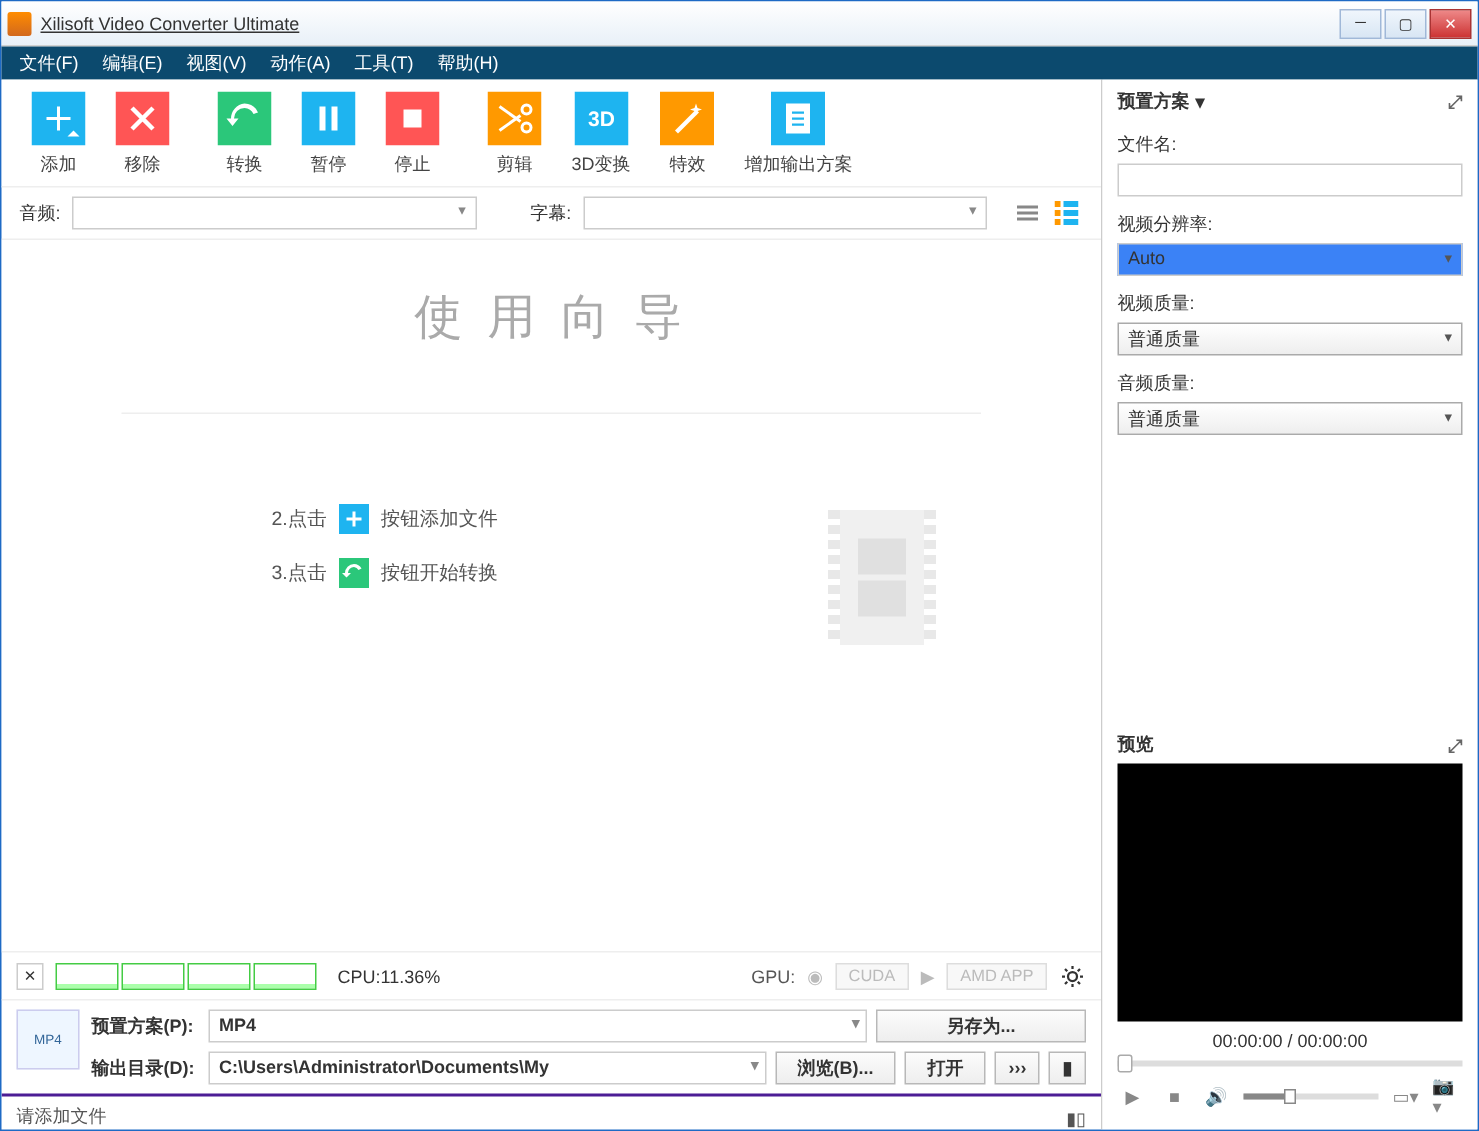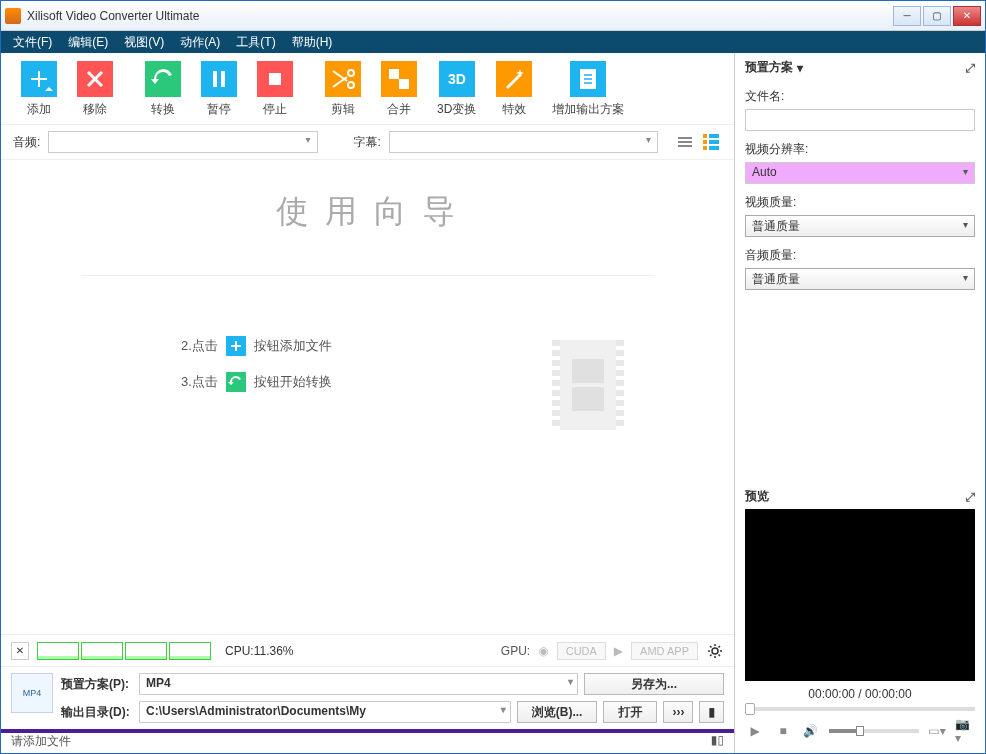--- a/index.html
+++ b/index.html
@@ -1,20 +1,20 @@
 <!DOCTYPE html>
 <html><head>
 <meta charset="utf-8">
 <style>
 * { box-sizing: border-box; margin: 0; padding: 0; font-family: "Microsoft YaHei", Arial, sans-serif; }
 body { background: #fff; font-size: 12px; color: #333; }
 .window { width: 986px; height: 754px; border: 1px solid #1e6ac5; display: flex; flex-direction: column; background: #fff; }
 .titlebar { height: 30px; background: linear-gradient(#fff, #e8f0f8); display: flex; align-items: center; padding: 0 4px; border-bottom: 1px solid #d0d0d0; }
 .titlebar .app-icon { width: 16px; height: 16px; background: linear-gradient(#ff8c00, #d2691e); border-radius: 2px; margin-right: 6px; }
-.titlebar .title { flex: 1; font-size: 12px; color: #333; }
+.titlebar .title { flex: 1; font-size: 12px; color: #333; text-decoration: underline; }
 .titlebar .win-btns { display: flex; gap: 2px; }
 .win-btn { width: 28px; height: 20px; border: 1px solid #a0b8d8; background: linear-gradient(#f0f6fc, #d8e6f4); display: flex; align-items: center; justify-content: center; font-size: 10px; cursor: pointer; }
 .win-btn.close { background: linear-gradient(#e88, #c33); color: #fff; border-color: #a33; }
 .menubar { height: 22px; background: #0c4a6e; display: flex; align-items: center; padding: 0 4px; }
 .menu-item { color: #fff; padding: 0 8px; font-size: 12px; cursor: pointer; line-height: 22px; }
 .body { flex: 1; display: flex; overflow: hidden; }
 .main-area { flex: 1; display: flex; flex-direction: column; border-right: 1px solid #ccc; }
 .toolbar { padding: 8px 10px 6px; display: flex; gap: 0; border-bottom: 1px solid #eee; background: #fff; }
 .tb-btn { display: flex; flex-direction: column; align-items: center; cursor: pointer; padding: 0 10px; }
 .tb-icon { width: 36px; height: 36px; display: flex; align-items: flex-start; justify-content: center; margin-bottom: 4px; }
@@ -49,21 +49,21 @@
 .gear-icon { width: 18px; height: 18px; cursor: pointer; }
 .bottom-panel { padding: 6px 10px; border-top: 1px solid #eee; display: flex; gap: 8px; align-items: flex-start; }
 .file-type-icon { width: 42px; height: 40px; border: 1px solid #cce; background: #eef6ff; display: flex; align-items: center; justify-content: center; font-size: 9px; color: #369; }
 .bottom-fields { flex: 1; display: flex; flex-direction: column; gap: 6px; font-weight: bold; }
 .bottom-row { display: flex; align-items: center; gap: 6px; }
 .bottom-row .lbl { font-size: 12px; width: 72px; }
 .bottom-dd { flex: 1; height: 22px; border: 1px solid #ccc; background: #fff; padding: 2px 18px 2px 6px; font-size: 12px; position: relative; cursor: pointer; }
 .bottom-dd::after { content: "▾"; position: absolute; right: 4px; top: 2px; color: #888; font-size: 10px; }
 .btm-btn { height: 22px; padding: 0 14px; border: 1px solid #b8b8b8; background: linear-gradient(#fcfcfc,#eee); font-size: 12px; cursor: pointer; display: flex; align-items: center; }
 .btm-btn.small { padding: 0 8px; }
-.statusbar { height: 24px; border-top: 4px solid #4c1d95; display: flex; align-items: flex-start; padding: 0 10px; font-size: 12px; color: #555; }
+.statusbar { height: 24px; border-top: 2px solid #4c1d95; display: flex; align-items: flex-end; padding: 0 10px; font-size: 12px; color: #555; }
 .statusbar .spacer { flex: 1; }
 .right-panel { width: 250px; display: flex; flex-direction: column; background: #fff; }
 .rp-header { padding: 6px 10px; display: flex; align-items: center; gap: 4px; font-size: 12px; font-weight: bold; }
 .rp-header .spacer { flex: 1; }
 .rp-fields { padding: 0 10px; display: flex; flex-direction: column; gap: 4px; }
 .rp-label { font-size: 12px; margin-top: 6px; }
 .rp-input { height: 22px; border: 1px solid #ccc; background: #fff; padding: 2px 6px; font-size: 12px; }
 .rp-dd { height: 22px; border: 1px solid #aaa; background: linear-gradient(#fff,#eee); padding: 2px 6px; font-size: 12px; position: relative; cursor: pointer; }
 .rp-dd::after { content: "▾"; position: absolute; right: 6px; top: 3px; color: #555; font-size: 10px; }
 .rp-spacer { flex: 1; }
@@ -168,30 +168,20 @@
                 <path d="M8 10l14 10M8 26l14-10" stroke="#fff" stroke-width="2"></path>
                 <circle cx="26" cy="12" r="3" fill="none" stroke="#fff" stroke-width="2"></circle>
                 <circle cx="26" cy="24" r="3" fill="none" stroke="#fff" stroke-width="2"></circle>
               </svg>
             </div>
           <div class="tb-label">剪辑</div>
         </div>
         <div class="tb-btn">
           <div class="tb-icon">
               <svg viewBox="0 0 36 36">
-                <rect width="36" height="36" fill="#f90"></rect>
-                <rect x="8" y="8" width="10" height="10" fill="#fff"></rect>
-                <rect x="18" y="18" width="10" height="10" fill="#fff"></rect>
-              </svg>
-            </div>
-          <div class="tb-label">合并</div>
-        </div>
-        <div class="tb-btn">
-          <div class="tb-icon">
-              <svg viewBox="0 0 36 36">
                 <rect width="36" height="36" fill="#1eb4f0"></rect>
                 <text x="18" y="23" text-anchor="middle" fill="#fff" font-size="14" font-weight="bold">3D</text>
               </svg>
             </div>
           <div class="tb-label">3D变换</div>
         </div>
         <div class="tb-btn">
           <div class="tb-icon">
               <svg viewBox="0 0 36 36">
                 <rect width="36" height="36" fill="#f90"></rect>
@@ -331,21 +321,21 @@
       <div class="rp-header">
         <span>预置方案</span>
         <span style="cursor:pointer;">▾</span>
         <span class="spacer"></span>
         <span class="expand-icon">⤢</span>
       </div>
       <div class="rp-fields">
         <div class="rp-label">文件名:</div>
         <input class="rp-input" style="">
         <div class="rp-label">视频分辨率:</div>
-        <div class="rp-dd" style="background:#f0abfc;border:1px solid #ccc;"><span>Auto</span></div>
+        <div class="rp-dd" style="background:#3b82f6;border:1px solid #ccc;"><span>Auto</span></div>
         <div class="rp-label">视频质量:</div>
         <div class="rp-dd"><span>普通质量</span></div>
         <div class="rp-label">音频质量:</div>
         <div class="rp-dd"><span>普通质量</span></div>
       </div>
       <div class="rp-spacer"></div>
       <div class="preview-section">
         <div class="preview-header">
           <span>预览</span>
           <span class="spacer"></span>

